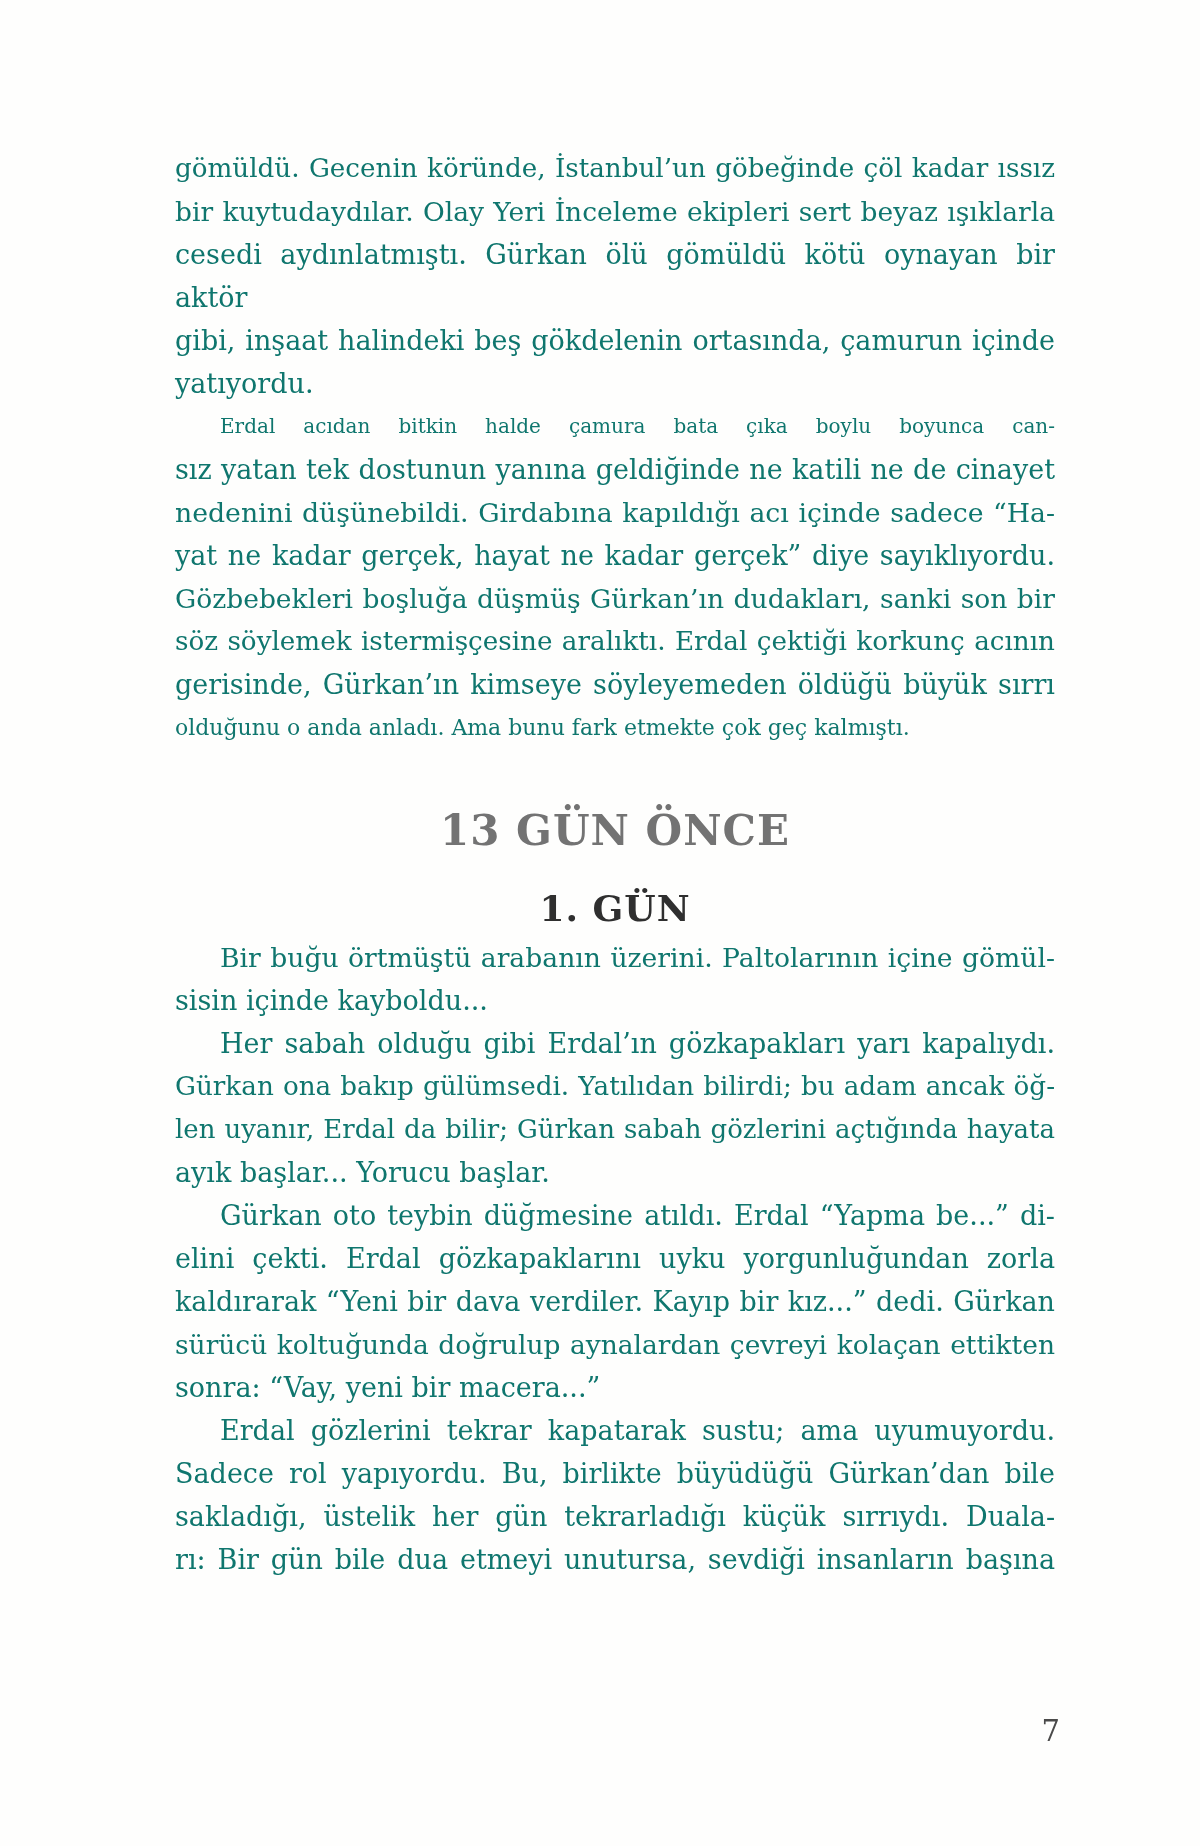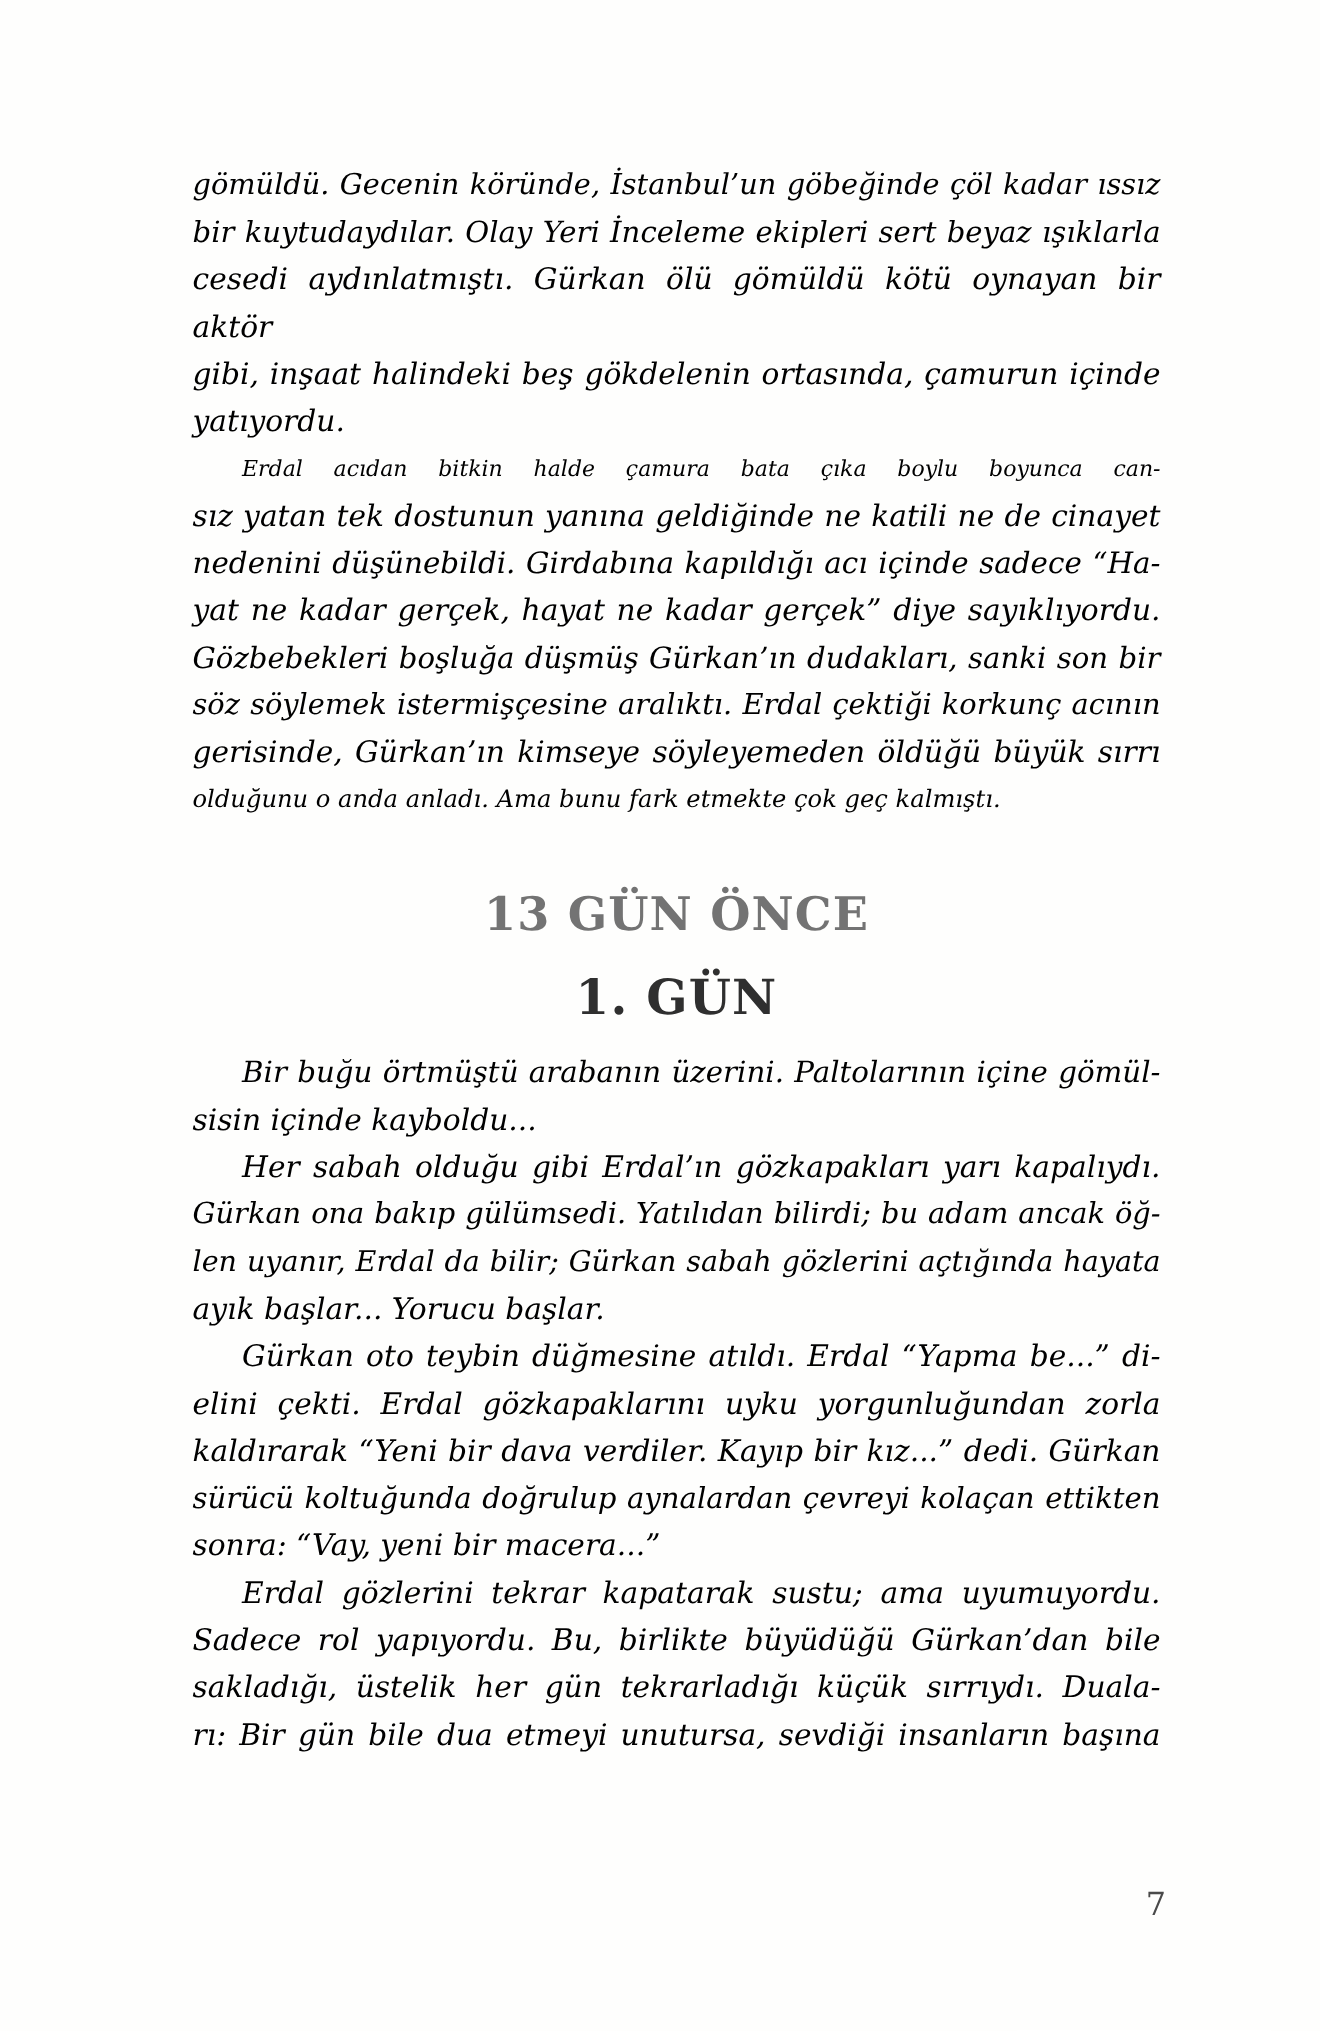--- a/index.html
+++ b/index.html
@@ -19,37 +19,36 @@
     top:147px;
     width:880px;
   }
   .para{margin:0;padding:0;}
   .line{
     font-size:27px;
     line-height:43px;
     text-align:justify;
     text-align-last:justify;
     white-space:normal;
-    color:#000000;
-    font-style:italic;
+    color:#0f766e;
   }
   .line.end{text-align-last:left;}
   .para.indent .line:first-child{text-indent:45px;}
-  .para.after-heading{margin-top:26px;}
+  .para.after-heading{margin-top:8px;}
   .h-chapter{
     font-size:42px;
     line-height:46px;
     margin-top:59px;
     text-align:center;
     font-weight:bold;
     letter-spacing:1px;
     color:#737373;
   }
   .h-day{
-    font-size:44px;
+    font-size:36px;
     line-height:40px;
     margin-top:34px;
     text-align:center;
     font-weight:bold;
     letter-spacing:1px;
     color:#2f2f2f;
   }
   .pageno{
     position:absolute;
     left:175px;

